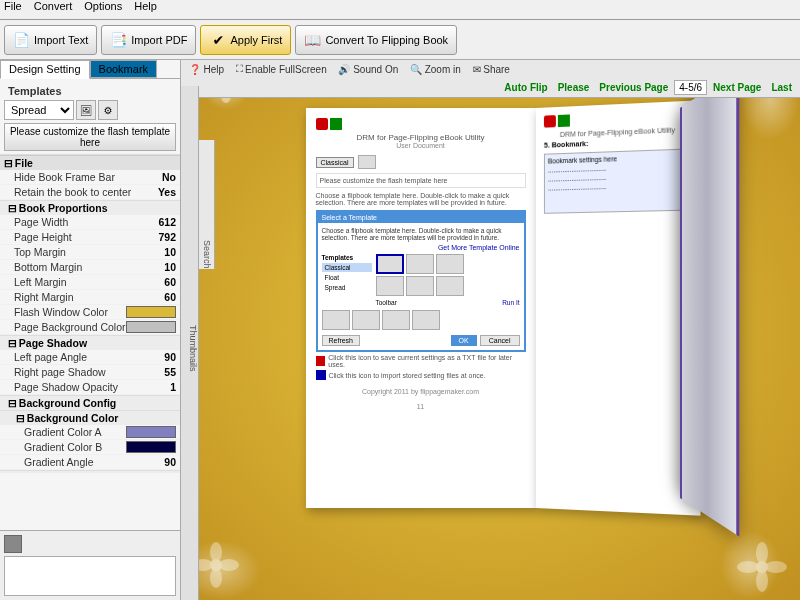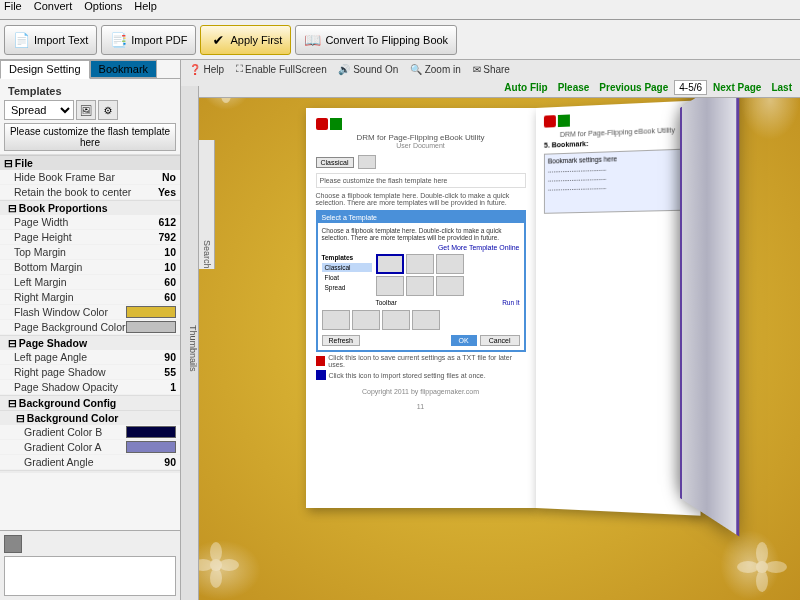--- a/index.html
+++ b/index.html
@@ -206,26 +206,26 @@
       </div>
       <div class="sub-header">
         <span>⊟</span>
         <span>Background Config</span>
       </div>
       <div class="sub-header" style="padding-left:16px;">
         <span>⊟</span>
         <span>Background Color</span>
       </div>
       <div class="tree-row" style="padding-left:24px;">
+        <span class="label">Gradient Color A</span>
+        <span class="color-swatch" style="background:#8080C0;"></span>
+      </div>
+      <div class="tree-row" style="padding-left:24px;">
         <span class="label">Gradient Color B</span>
         <span class="color-swatch" style="background:#000040;"></span>
-      </div>
-      <div class="tree-row" style="padding-left:24px;">
-        <span class="label">Gradient Color A</span>
-        <span class="color-swatch" style="background:#8080C0;"></span>
       </div>
       <div class="tree-row" style="padding-left:24px;">
         <span class="label">Gradient Angle</span>
         <span class="value">90</span>
       </div>
       <div class="sub-header">
         
         
       </div>
     </div>

